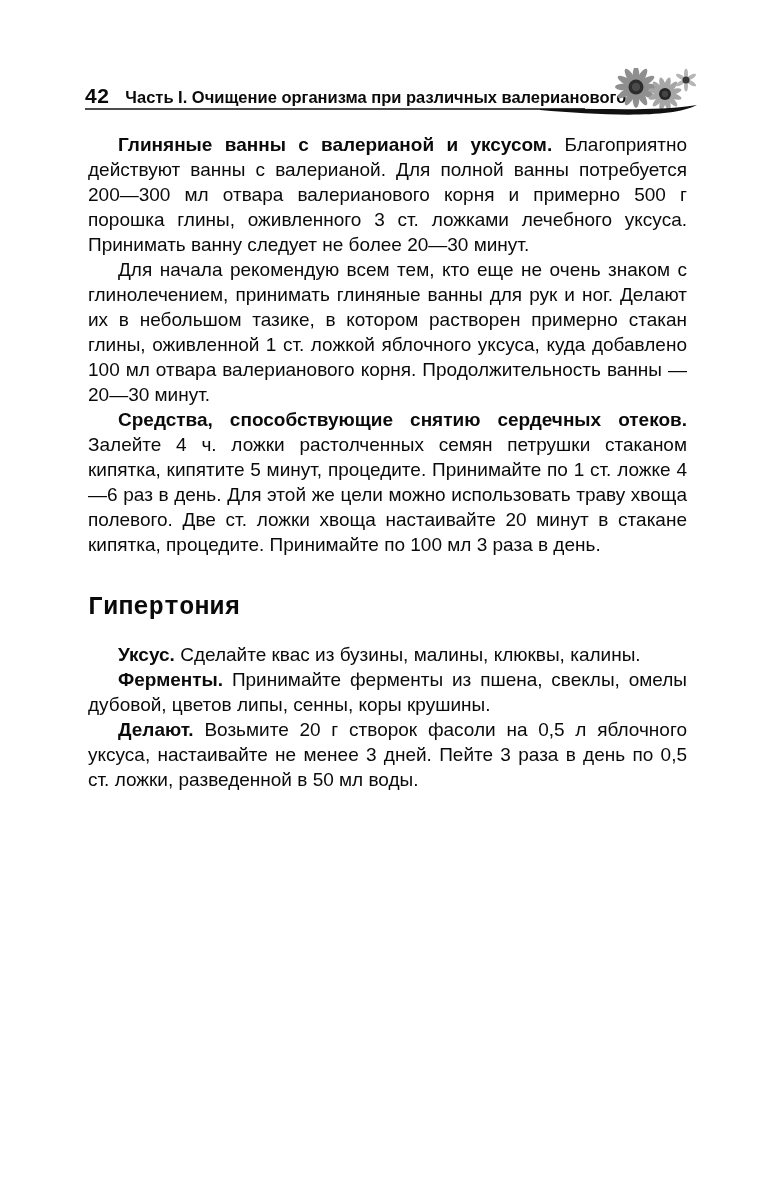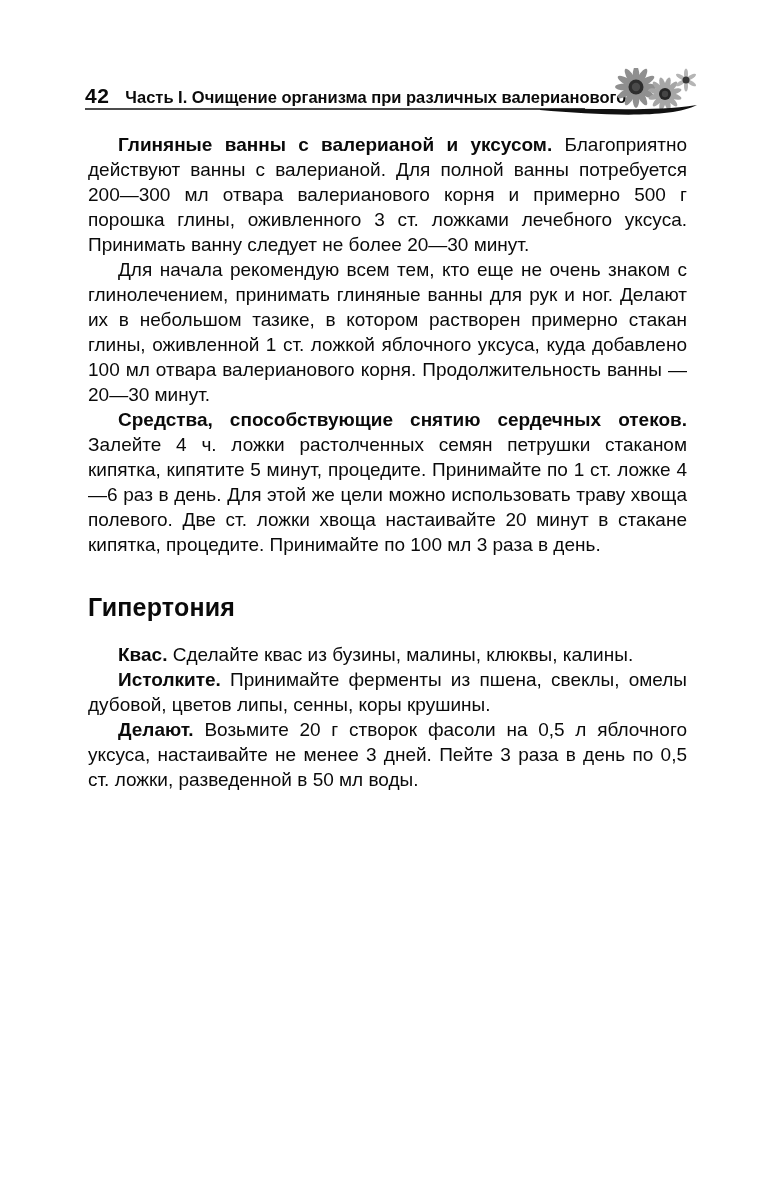--- a/index.html
+++ b/index.html
@@ -60,20 +60,21 @@
   .para { text-indent: 30px; }
   .para b, .para strong { font-weight: bold; }
   .section-heading {
     font-size: 25px;
     font-weight: bold;
     text-align: left;
     text-indent: 0;
     margin-top: 38px;
     margin-bottom: 22px;
     letter-spacing: 0.2px;
+    font-family: Liberation Mono, monospace;
   }
 </style>
 </head>
 <body>
 
 <div class="page">
 
   <div class="header-row">
     <span class="page-number">42</span>
     <span class="chapter-title">Часть I. Очищение организма при различных валерианового</span>
@@ -141,22 +142,22 @@
 
     <p class="para"><strong>Глиняные ванны с валерианой и уксусом.</strong><span> Благоприятно действуют ванны с валерианой. Для полной ванны потребуется 200—300 мл отвара валерианового корня и примерно 500 г порошка глины, оживленного 3 ст. ложками лечебного уксуса. Принимать ванну следует не более 20—30 минут.</span></p>
 
     <p class="para"><strong></strong><span>Для начала рекомендую всем тем, кто еще не очень знаком с глинолечением, принимать глиняные ванны для рук и ног. Делают их в небольшом тазике, в котором растворен примерно стакан глины, оживленной 1 ст. ложкой яблочного уксуса, куда добавлено 100 мл отвара валерианового корня. Продолжительность ванны — 20—30 минут.</span></p>
 
     <p class="para"><strong>Средства, способствующие снятию сердечных отеков.</strong><span> Залейте 4 ч. ложки растолченных семян петрушки стаканом кипятка, кипятите 5 минут, процедите. Принимайте по 1 ст. ложке 4—6 раз в день. Для этой же цели можно использовать траву хвоща полевого. Две ст. ложки хвоща настаивайте 20 минут в стакане кипятка, процедите. Принимайте по 100 мл 3 раза в день.</span></p>
 
     <h2 class="section-heading">Гипертония</h2>
 
 
-    <p class="para"><strong>Квас.</strong><span> Сделайте квас из бузины, малины, клюквы, калины.</span></p>
+    <p class="para"><strong>Уксус.</strong><span> Сделайте квас из бузины, малины, клюквы, калины.</span></p>
 
-    <p class="para"><strong>Истолките.</strong><span> Принимайте ферменты из пшена, свеклы, омелы дубовой, цветов липы, сенны, коры крушины.</span></p>
+    <p class="para"><strong>Ферменты.</strong><span> Принимайте ферменты из пшена, свеклы, омелы дубовой, цветов липы, сенны, коры крушины.</span></p>
 
     <p class="para"><strong>Делают.</strong><span> Возьмите 20 г створок фасоли на 0,5 л яблочного уксуса, настаивайте не менее 3 дней. Пейте 3 раза в день по 0,5 ст. ложки, разведенной в 50 мл воды.</span></p>
 
 
   </div>
 
 </div>
 
 </body></html>

